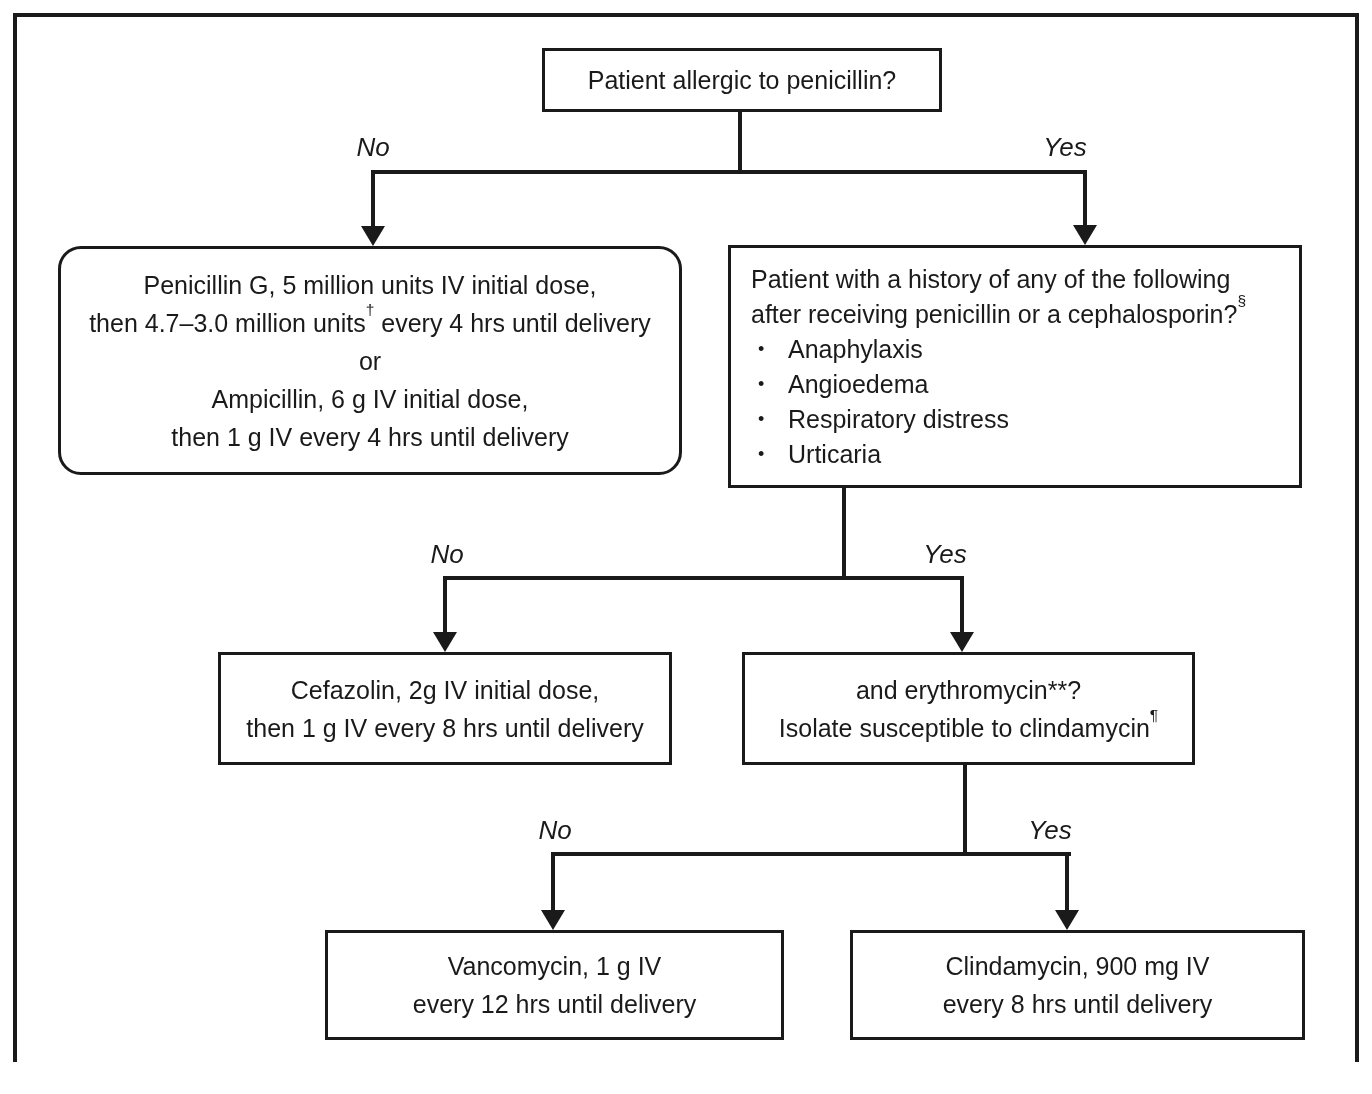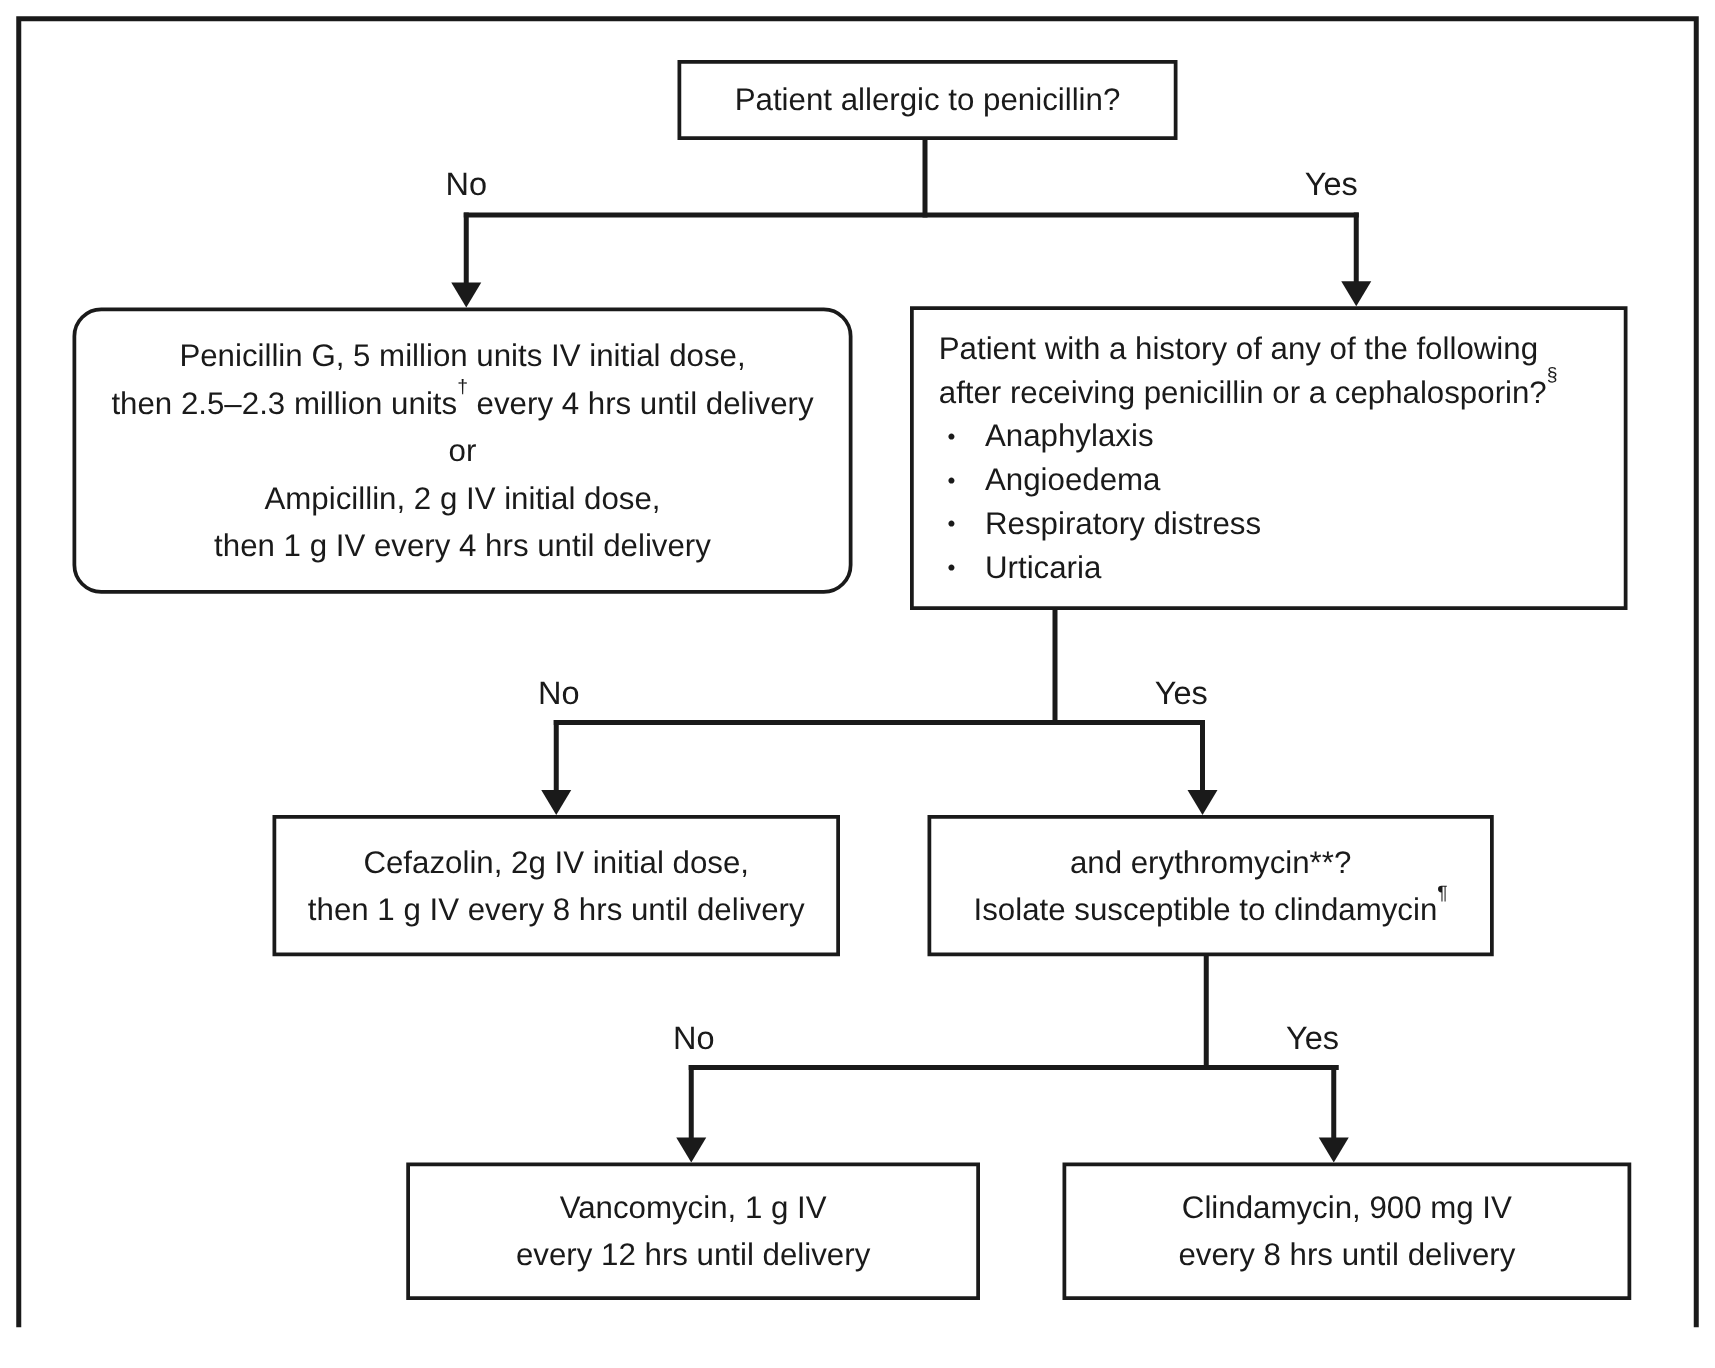--- a/index.html
+++ b/index.html
@@ -36,21 +36,21 @@
   .vline{width:4px;}
   .hline{height:4px;}
   .arrowhead{
     position:absolute;width:0;height:0;
     border-left:12px solid transparent;
     border-right:12px solid transparent;
     border-top:20px solid var(--ink);
   }
   .edge-label{
     position:absolute;width:80px;text-align:center;
-    font-size:26px;line-height:30px;white-space:nowrap;
+    font-size:26px;line-height:30px;white-space:nowrap;font-style:italic;
   }
 </style>
 </head>
 <body>
 
 <div id="canvas">
   <div class="outer-frame"></div>
 
   <div class="node" id="top-box" style="left:542px;top:48px;width:400px;height:64px;">
     <div class="line">Patient allergic to penicillin?</div>
@@ -60,23 +60,23 @@
   <div class="hline" style="left:371px;top:170px;width:716px;"></div>
   <div class="vline" style="left:371px;top:170px;height:60px;"></div>
   <div class="arrowhead" style="left:361px;top:226px;"></div>
   <div class="vline" style="left:1083px;top:170px;height:58px;"></div>
   <div class="arrowhead" style="left:1073px;top:225px;"></div>
   <div class="edge-label" style="left:333px;top:132px;">No</div>
   <div class="edge-label" style="left:1025px;top:132px;">Yes</div>
 
   <div class="node" id="penicillin-box" style="left:58px;top:246px;width:624px;height:229px;border-radius:23px;">
     <div class="line">Penicillin G, 5 million units IV initial dose,</div>
-    <div class="line"><span>then 2.5–2.3 million units</span><sup>†</sup><span> every 4 hrs until delivery</span></div>
+    <div class="line"><span>then 4.7–3.0 million units</span><sup>†</sup><span> every 4 hrs until delivery</span></div>
     <div class="line">or</div>
-    <div class="line">Ampicillin, 2 g IV initial dose,</div>
+    <div class="line">Ampicillin, 6 g IV initial dose,</div>
     <div class="line">then 1 g IV every 4 hrs until delivery</div>
   </div>
 
   <div class="node" id="history-box" style="left:728px;top:245px;width:574px;height:243px;">
     <div class="line">Patient with a history of any of the following</div>
     <div class="line"><span>after receiving penicillin or a cephalosporin?</span><sup>§</sup></div>
     <div class="bullet-row">
       <span class="bullet-glyph">•</span>
       <span>Anaphylaxis</span>
     </div>

